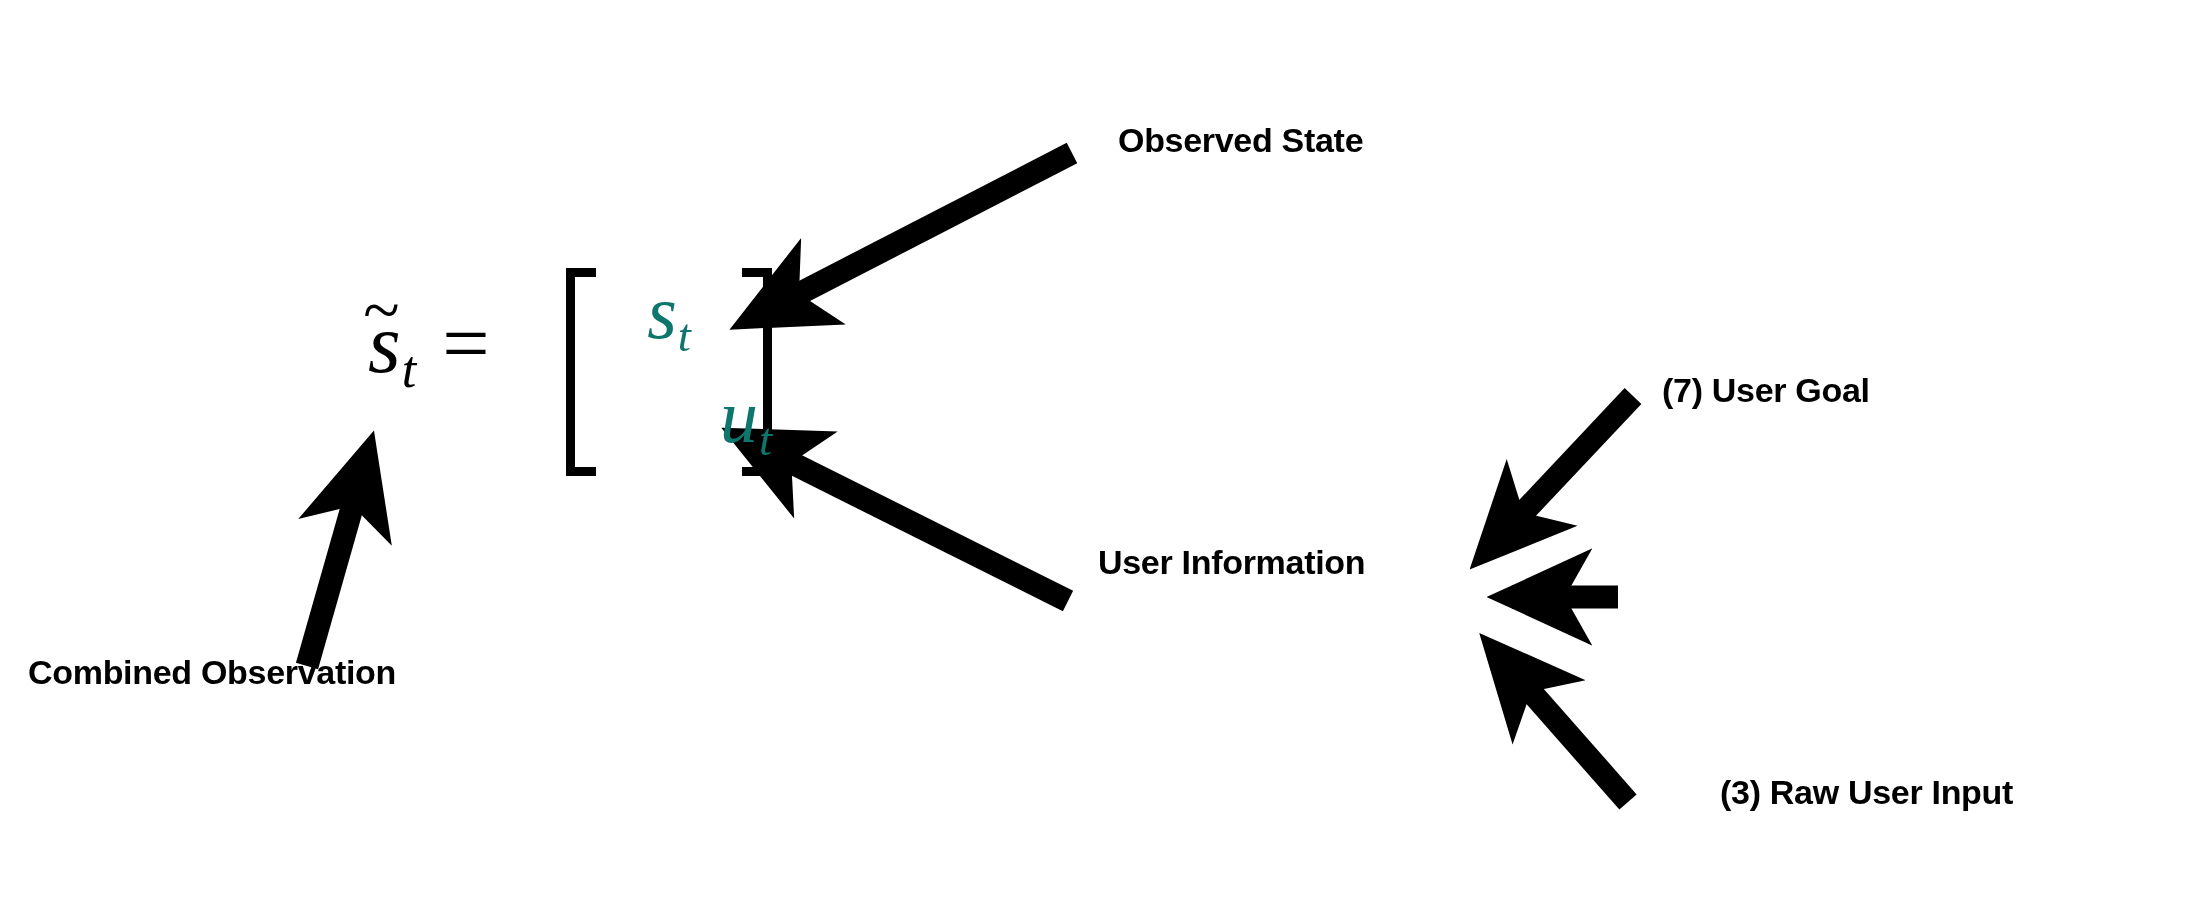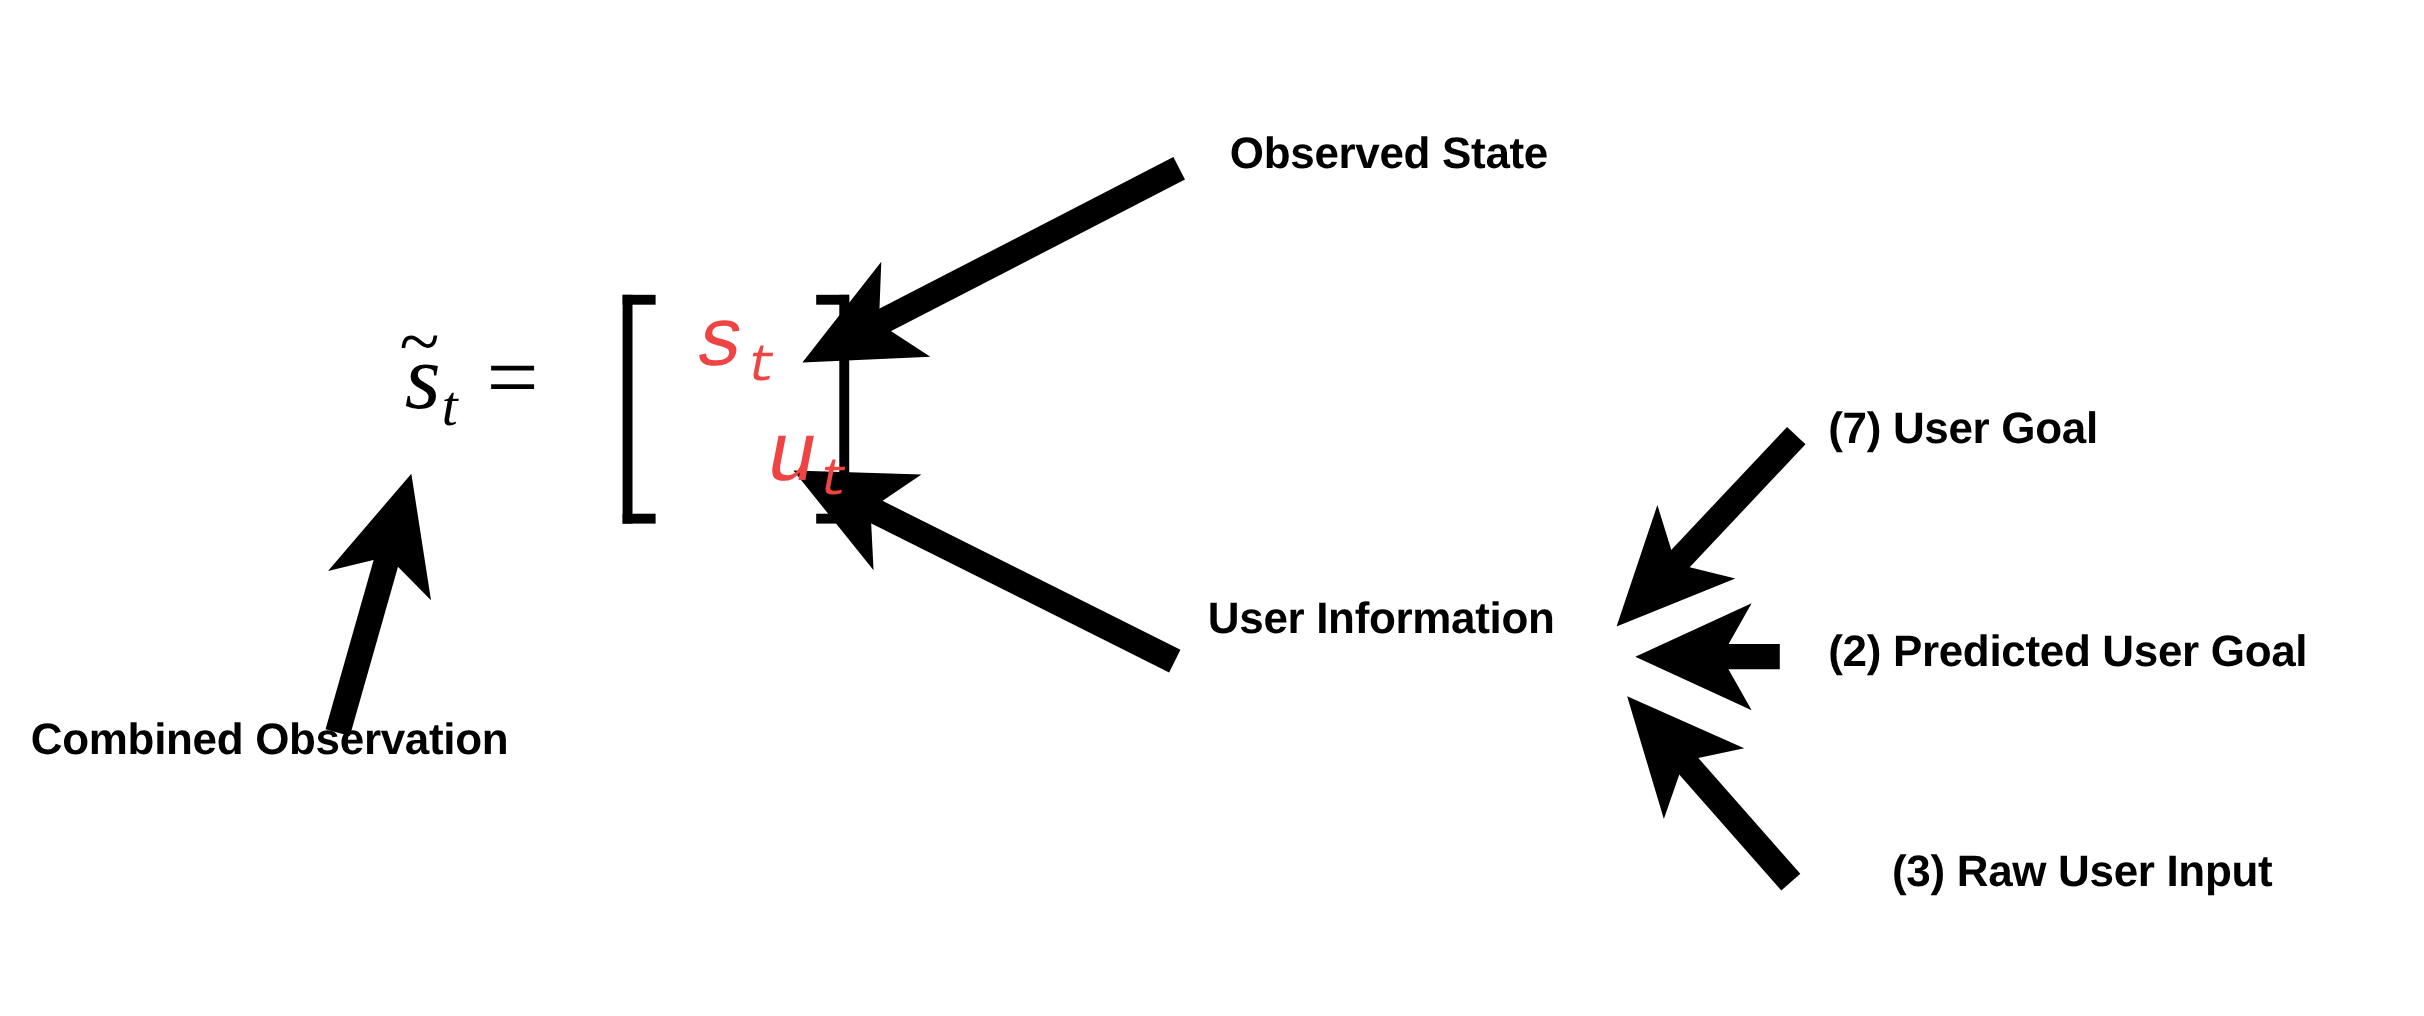--- a/index.html
+++ b/index.html
@@ -20,21 +20,21 @@
     position: absolute;
     left: 0;
     top: 0;
     width: 2204px;
     height: 924px;
   }
   .label {
     position: absolute;
     font-family: "Liberation Sans", sans-serif;
     font-weight: bold;
-    font-size: 40px;
+    font-size: 34px;
     line-height: 44px;
     color: #000000;
     white-space: nowrap;
     letter-spacing: -0.3px;
   }
   .math {
     position: absolute;
     font-family: "Liberation Serif", serif;
     color: #000000;
     white-space: nowrap;
@@ -92,24 +92,24 @@
     left: 0;
     top: 0;
     width: 206px;
     height: 208px;
   }
   #matrix .cell {
     position: absolute;
     left: 0;
     width: 206px;
     text-align: center;
-    font-family: Liberation Mono, monospace;
+    font-family: Liberation Serif, serif;
     font-size: 76px;
     line-height: 80px;
-    color: #ef4444;
+    color: #0f766e;
   }
   #matrix .cell .v { font-style: italic; }
   #matrix .cell .sub {
     font-style: italic;
     font-size: 0.62em;
     vertical-align: -0.28em;
     margin-left: 1px;
   }
   #matrix .cell.row-s { top: 4px; }
   #matrix .cell.row-u { top: 108px; text-align: right; }
@@ -161,21 +161,20 @@
       <div class="cell row-u">
         <span class="v">u</span><span class="sub">t</span>
       </div>
     </div>
   </div>
 
   <div class="label" id="label-observed-state">Observed State</div>
 
   <div class="label" id="label-user-goal">(7) User Goal</div>
 
-  <div class="label" id="label-predicted-goal">(2) Predicted User Goal</div>
 
   <div class="label" id="label-raw-input">(3) Raw User Input</div>
 
   <div class="label" id="label-user-information">User Information</div>
 
   <div class="label" id="label-combined-obs">Combined Observation</div>
 
 </div>
 
 </body></html>

